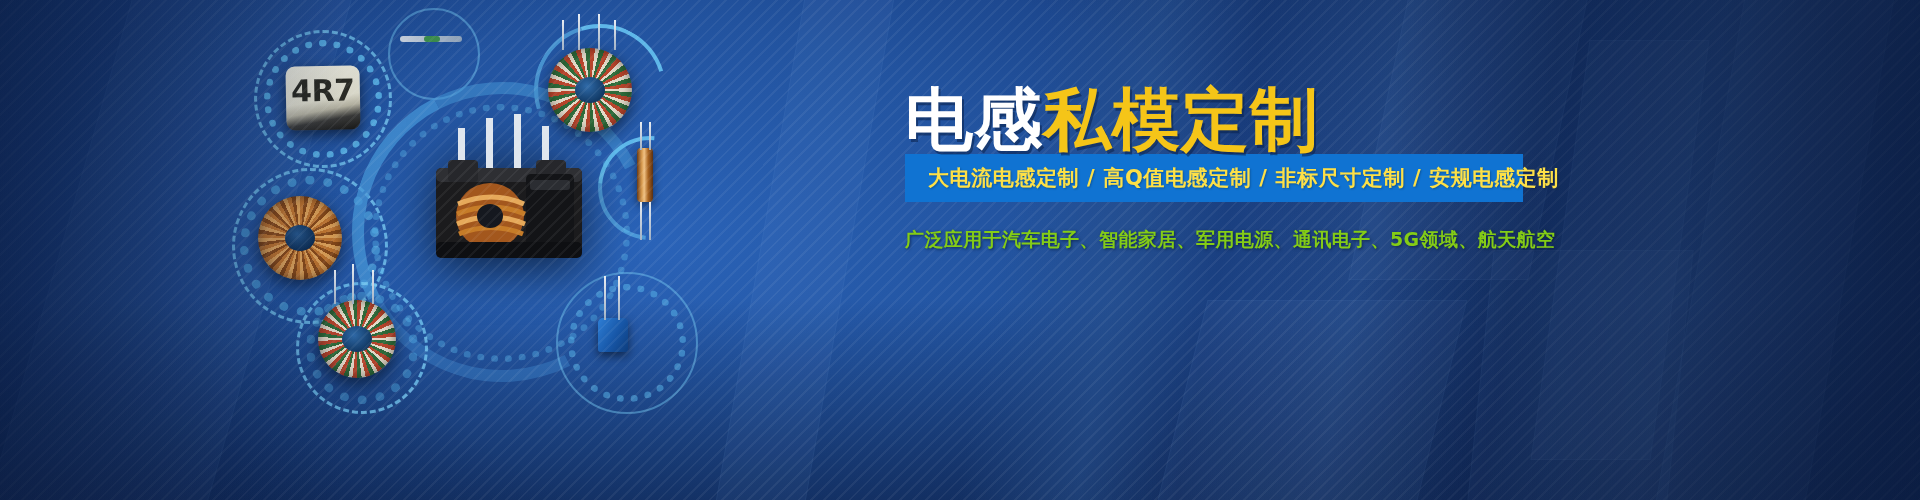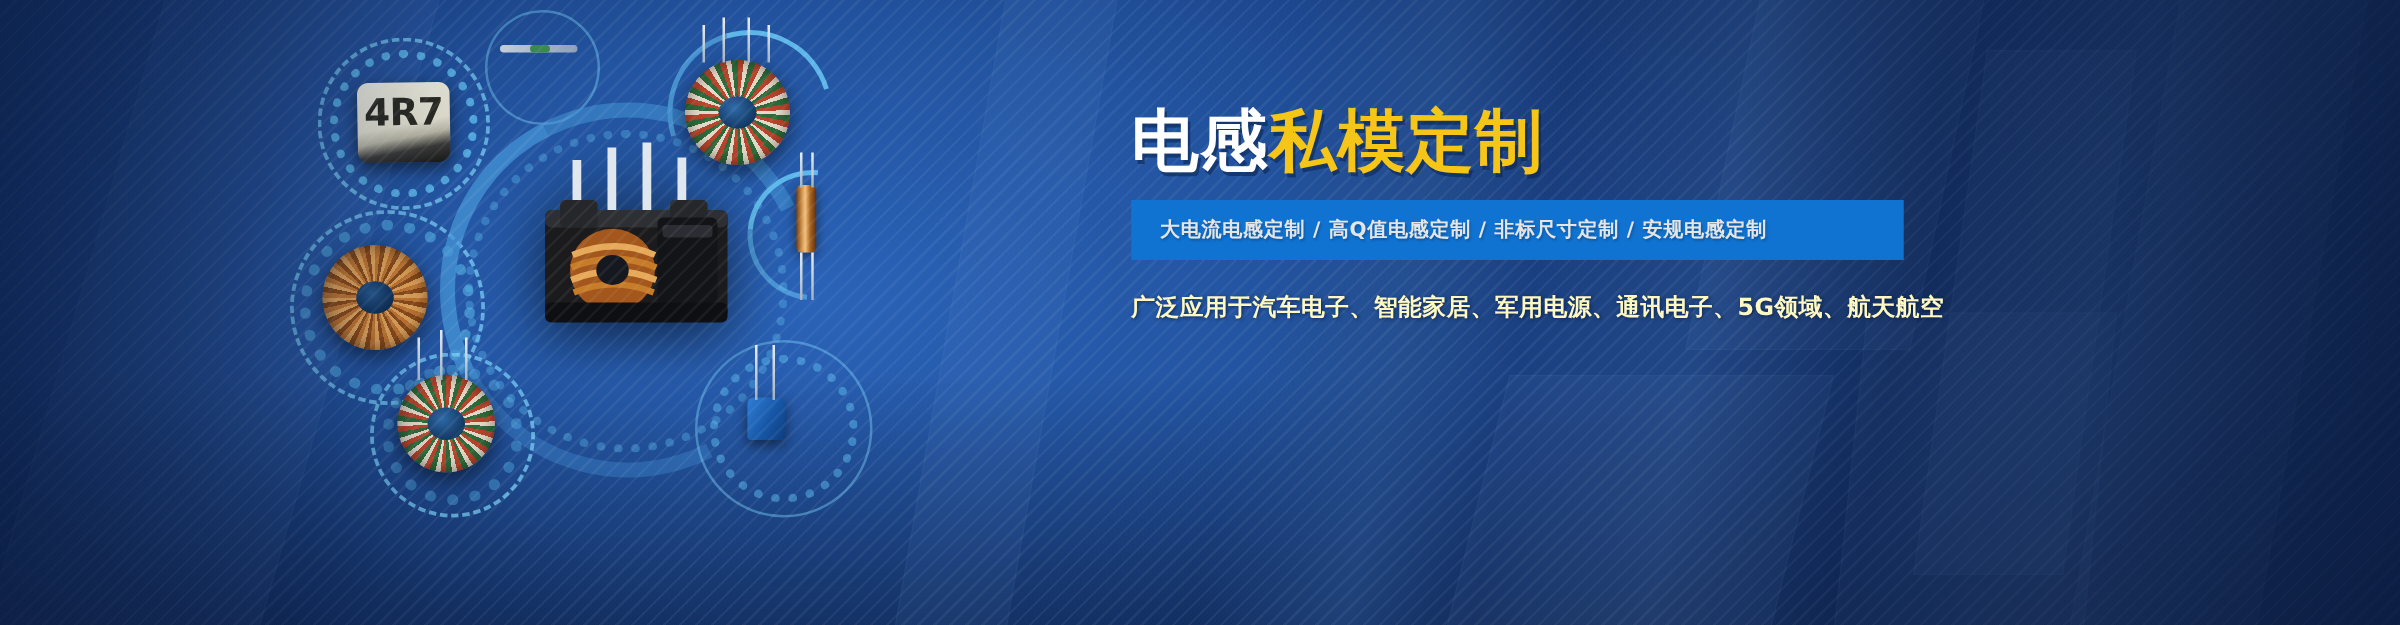--- a/index.html
+++ b/index.html
@@ -182,56 +182,55 @@
   }
   .eng {
     font-size:15.5px;
     letter-spacing:2.1px;
     color:rgba(186,208,236,.60);
     font-weight:400;
     white-space:nowrap;
     margin-bottom:9px;
   }
   .headline {
-    font-size:54px;
+    font-size:68px;
     font-weight:700;
     line-height:1;
     letter-spacing:1px;
     white-space:nowrap;
-    margin-bottom:20px;
     font-family:"DejaVu Sans","Liberation Sans",sans-serif;
   }
   .headline .w {
     color:#ffffff;
     text-shadow:2px 3px 0 rgba(10,32,74,.55);
   }
   .headline .y {
     color:#f5c518;
     text-shadow:2px 3px 0 rgba(10,32,74,.55);
   }
   .featurebar {
     background:#1073d2;
     height:48px;
     display:flex;
     align-items:center;
     padding:0 23px;
     width:618px;
     margin-bottom:25px;
   }
   .featurebar .ftxt {
-    color:#e5e5e5;
-    font-size:16px;
+    color:#fde047;
+    font-size:21px;
     font-weight:700;
     letter-spacing:.6px;
     white-space:nowrap;
     text-shadow:1px 1px 2px rgba(0,0,0,.25);
     font-family:"DejaVu Sans","Liberation Sans",sans-serif;
   }
   .desc {
-    color:#fef9c3;
+    color:#84cc16;
     font-size:19px;
     font-weight:700;
     letter-spacing:.4px;
     white-space:nowrap;
     text-shadow:1px 1px 3px rgba(6,22,54,.7);
     font-family:"DejaVu Sans","Liberation Sans",sans-serif;
   }
 </style>
 </head>
 <body>

